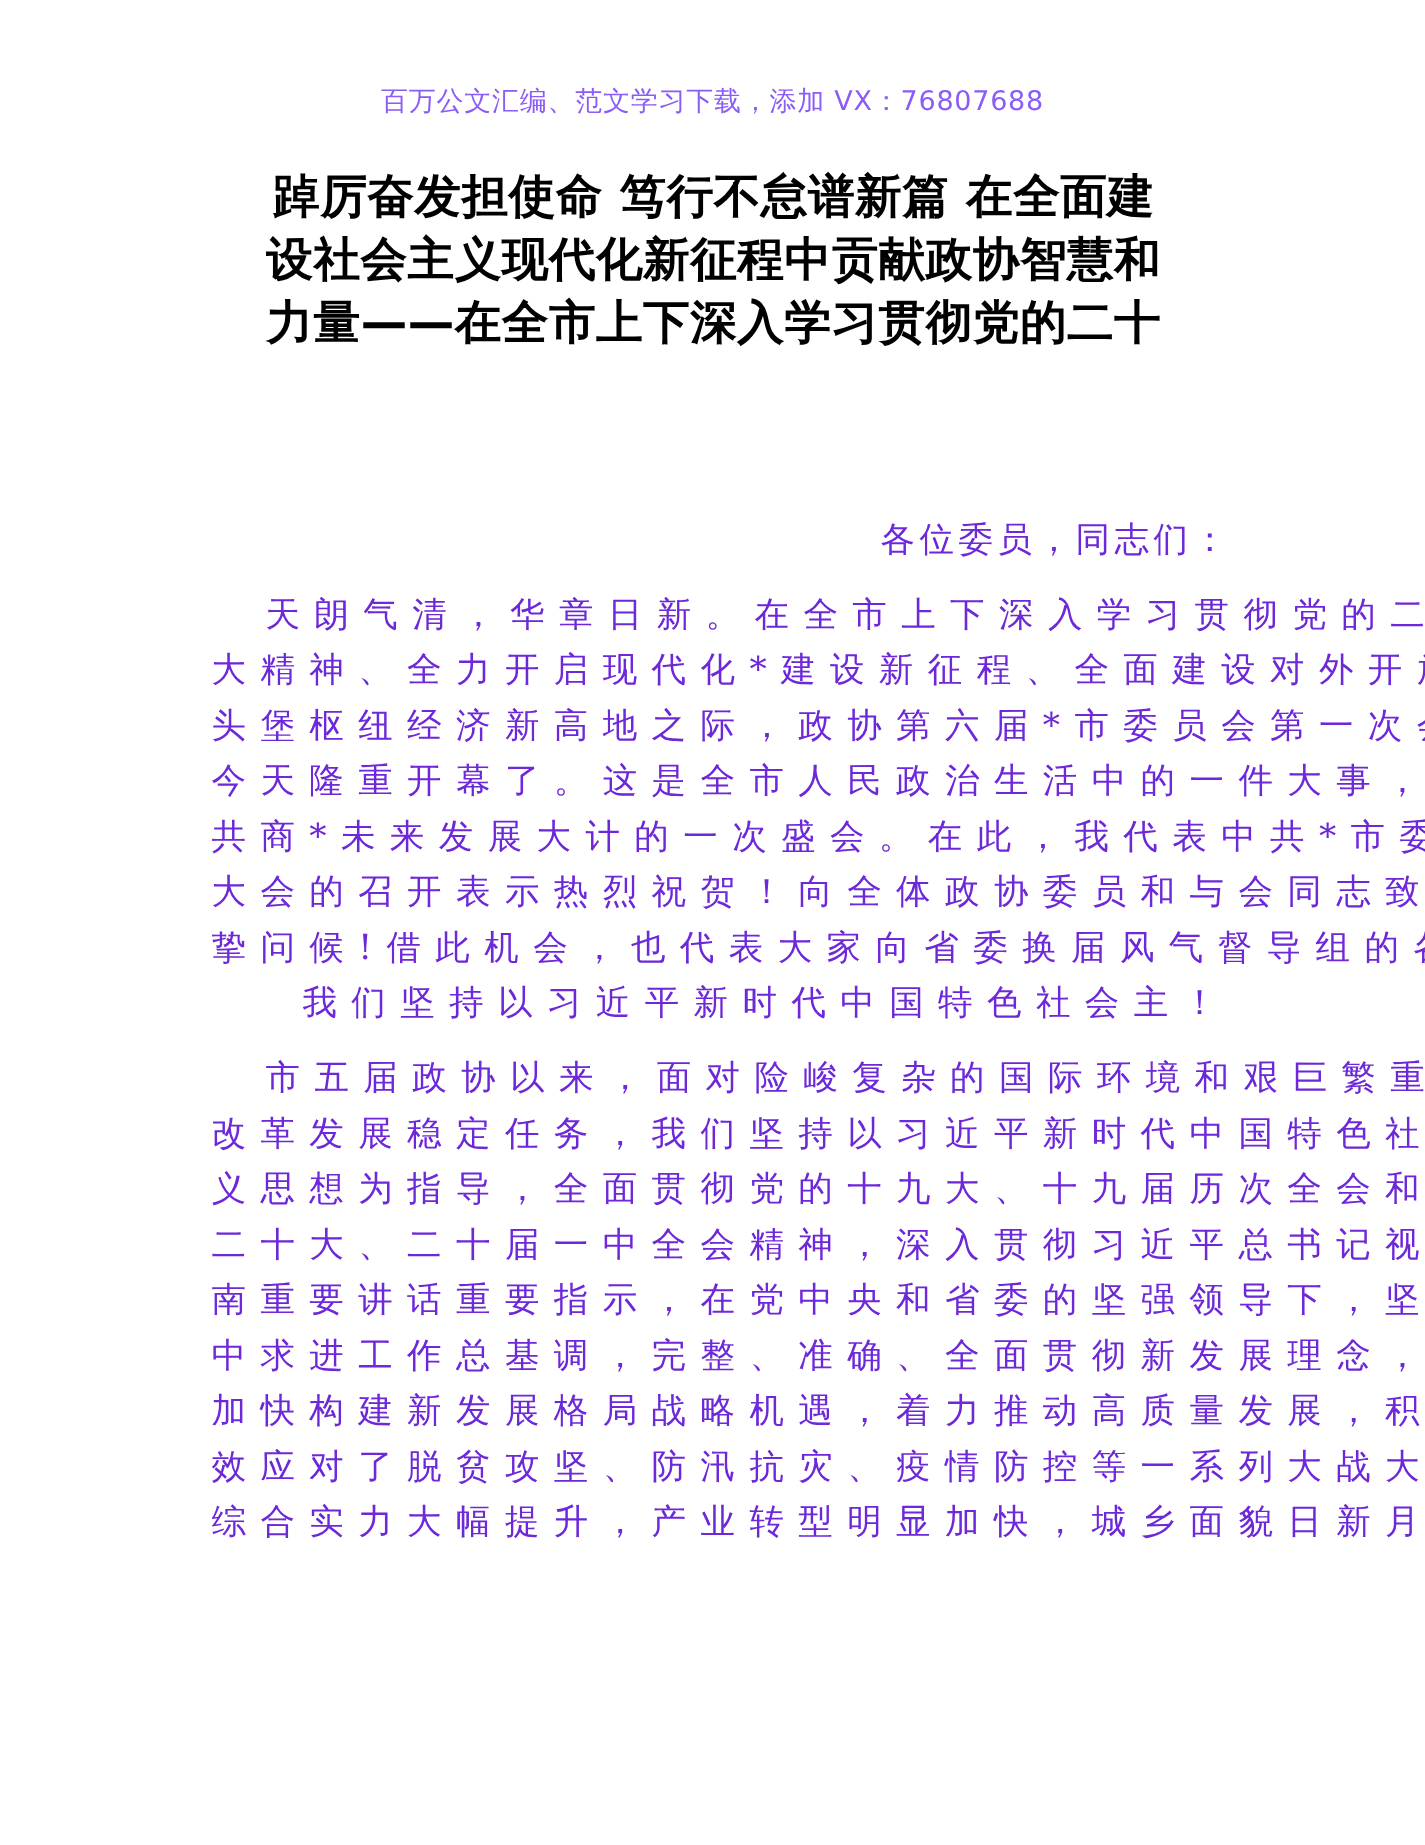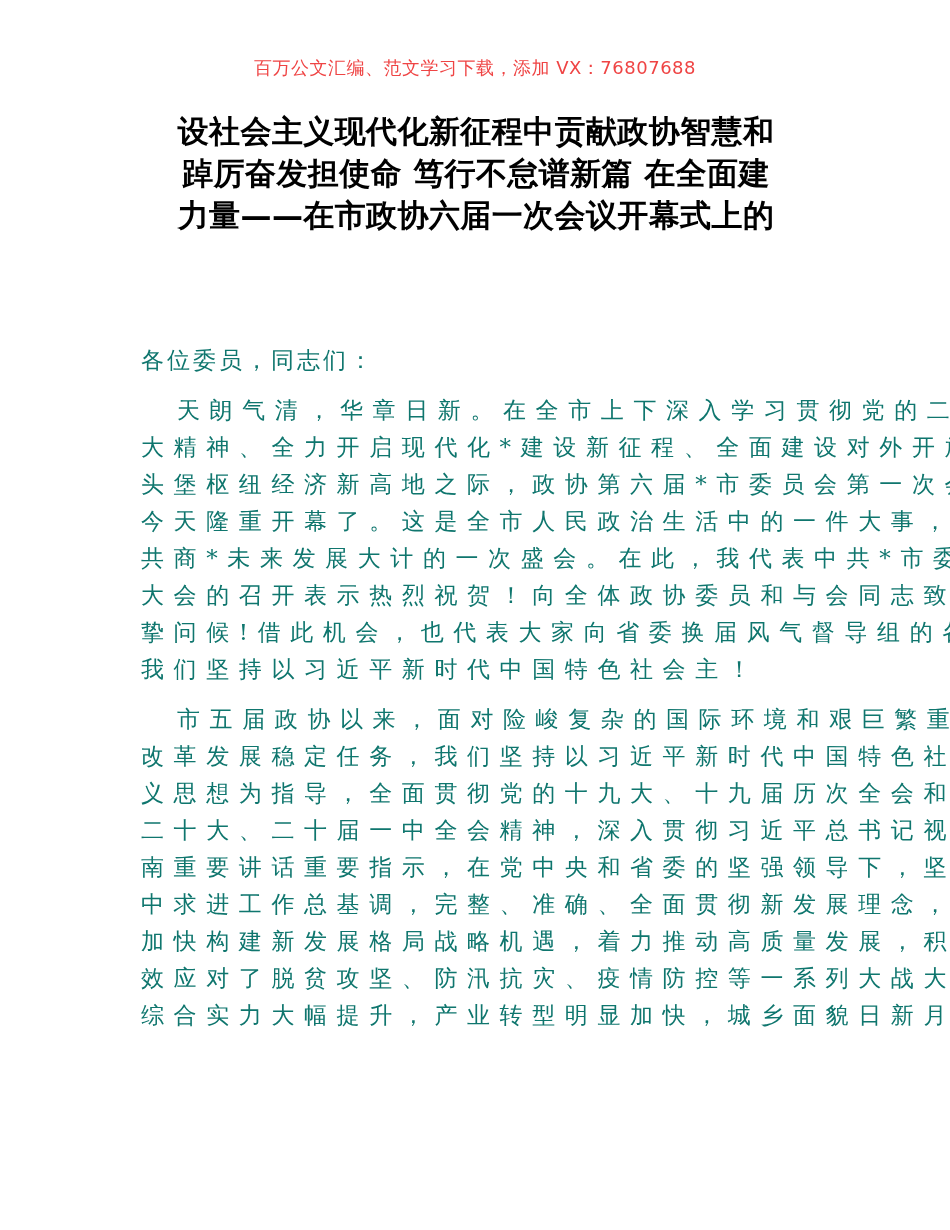--- a/index.html
+++ b/index.html
@@ -13,40 +13,40 @@
   .title {
     position: absolute; left: 140px; top: 110px; width: 672px;
     font-family: "DejaVu Sans", "Liberation Sans", sans-serif;
     font-weight: bold; font-size: 31px; line-height: 42px; color: #000;
     text-align: center;
   }
   .title .tline { display: block; white-space: nowrap; letter-spacing: 0.4px; }
   .body {
     position: absolute; left: 141px; top: 342px; width: 680px;
     font-family: "DejaVu Serif", "Liberation Serif", serif;
-    font-size: 23px; color: #0f766e; 
+    font-size: 23px; color: #6d28d9; text-align: right; 
   }
   .line { display: block; white-space: nowrap; height: 37px; line-height: 37px; letter-spacing: 9.6px; }
   .line.indent { padding-left: 36px; }
   .para-gap { height: 13px; }
   .salute { letter-spacing: 3px; }
 </style>
 </head>
 <body>
 
 <div class="page">
 
   <div class="watermark">
-    <span id="wm" style="color: #ef4444;">百万公文汇编、范文学习下载，添加 VX：76807688</span>
+    <span id="wm" style="color: #8b5cf6;">百万公文汇编、范文学习下载，添加 VX：76807688</span>
   </div>
 
   <div class="title">
+    <span class="tline">踔厉奋发担使命  笃行不怠谱新篇  在全面建</span>
     <span class="tline">设社会主义现代化新征程中贡献政协智慧和</span>
-    <span class="tline">踔厉奋发担使命  笃行不怠谱新篇  在全面建</span>
-    <span class="tline">力量——在市政协六届一次会议开幕式上的</span>
+    <span class="tline">力量——在全市上下深入学习贯彻党的二十</span>
   </div>
 
   <div class="body">
     <span class="line salute">各位委员，同志们：</span>
     <div class="para-gap"></div>
 
     <div>
       <span class="line indent">天朗气清，华章日新。在全市上下深入学习贯彻党的二十</span>
       <span class="line">大精神、全力开启现代化*建设新征程、全面建设对外开放桥</span>
       <span class="line">头堡枢纽经济新高地之际，政协第六届*市委员会第一次会议</span>

